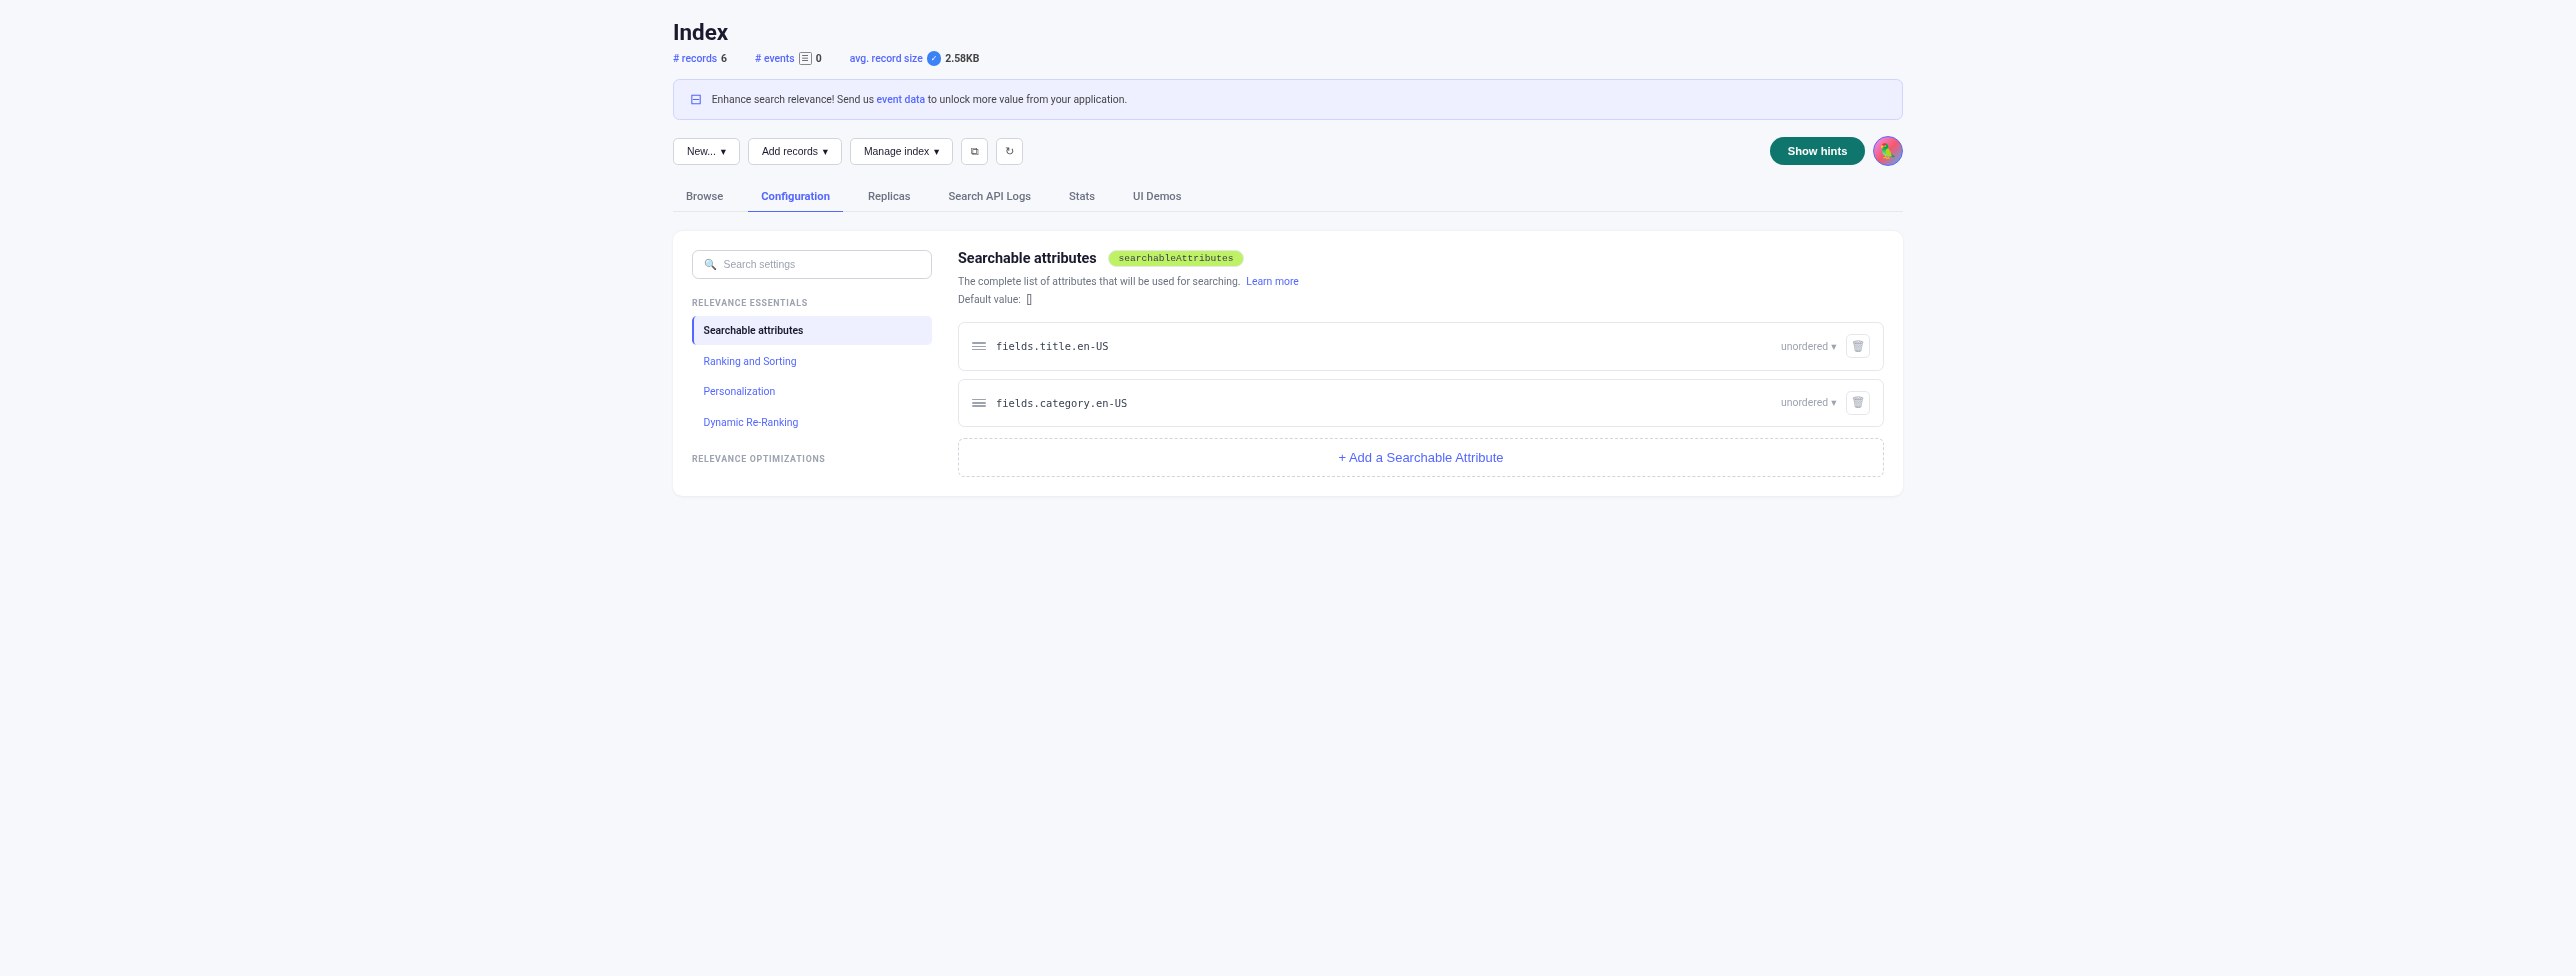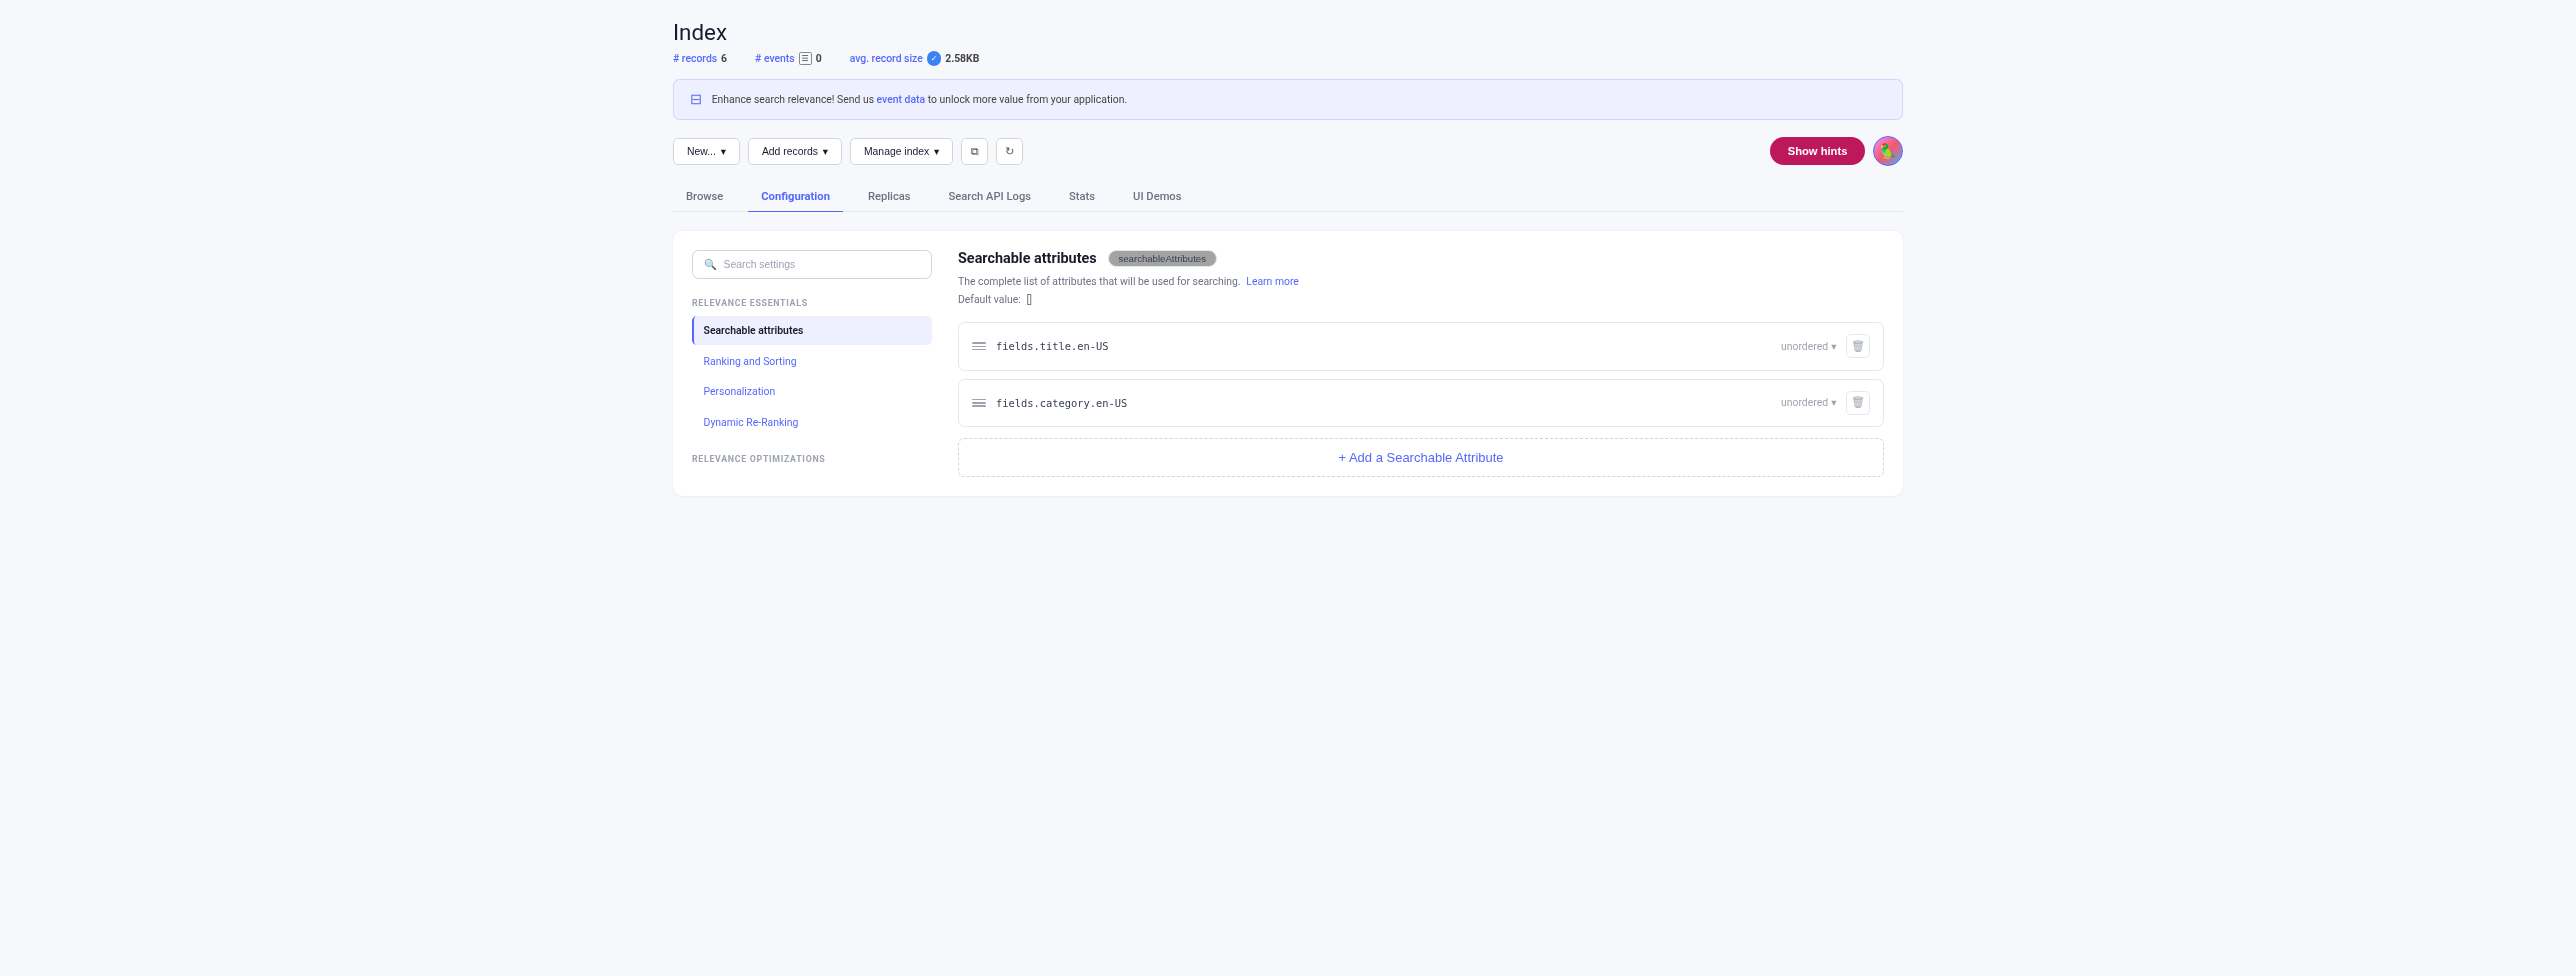--- a/index.html
+++ b/index.html
@@ -10,21 +10,21 @@
       font-size: 11.2px;
     }
     .page-container {
       max-width: 1282px;
       margin: 0 auto;
       padding: 19px 26px;
     }
     
     .page-title {
       font-size: 22.4px;
-      font-weight: 400;
+      font-weight: 700;
       color: #1a1a2e;
       margin-bottom: 6.4px;
     }
     .stats-row {
       display: flex;
       align-items: center;
       gap: 28px;
       margin-bottom: 13px;
       font-size: 10.4px;
       color: #444;
@@ -104,21 +104,21 @@
       justify-content: center;
       width: 27px; height: 27px;
       border: 0.8px solid #d1d5db;
       background: white;
       border-radius: 4.8px;
       cursor: pointer;
       color: #555;
       font-size: 11.2px;
     }
     .btn-primary {
-      background: #be185d;
+      background: #0f766e;
       color: white;
       border: none;
       padding: 8px 17.6px;
       border-radius: 19px;
       font-size: 11.2px;
       font-weight: 600;
       cursor: pointer;
     }
     .avatar-btn {
       width: 30px; height: 30px;
@@ -225,26 +225,26 @@
       align-items: center;
       gap: 11.2px;
       margin-bottom: 8px;
     }
     .setting-title {
       font-size: 14.4px;
       font-weight: 700;
       color: #1a1a2e;
     }
     .setting-badge {
-      background: #a3a3a3;
+      background: #bef264;
       border: 0.8px solid #e5e7eb;
       border-radius: 16px;
       padding: 2.4px 9.6px;
       font-size: 9.6px;
-      font-family: Liberation Sans, sans-serif;
+      font-family: Liberation Mono, monospace;
       color: #374151;
     }
     .setting-description {
       font-size: 10.4px;
       color: #6b7280;
       margin-bottom: 4.8px;
     }
     .setting-description a {
       color: #5468ff;
       text-decoration: none;

